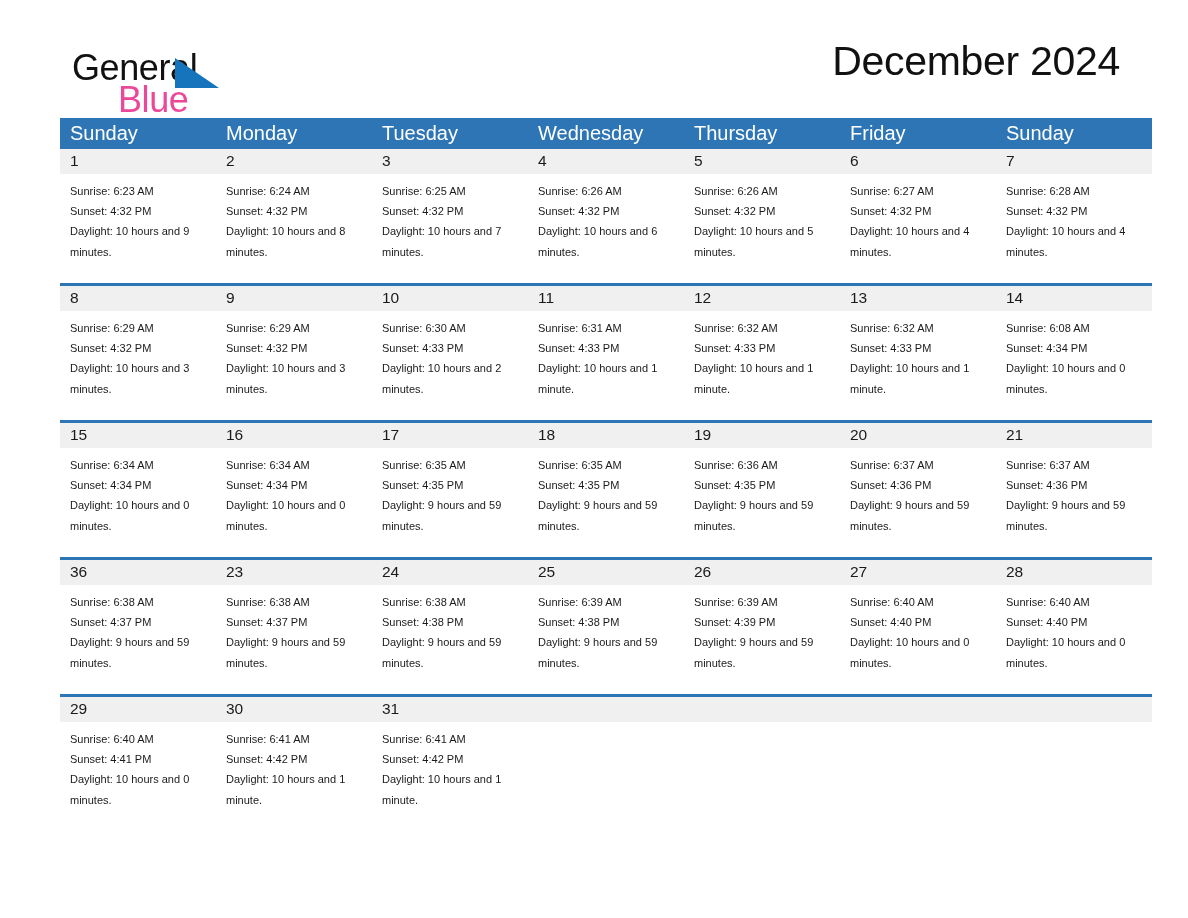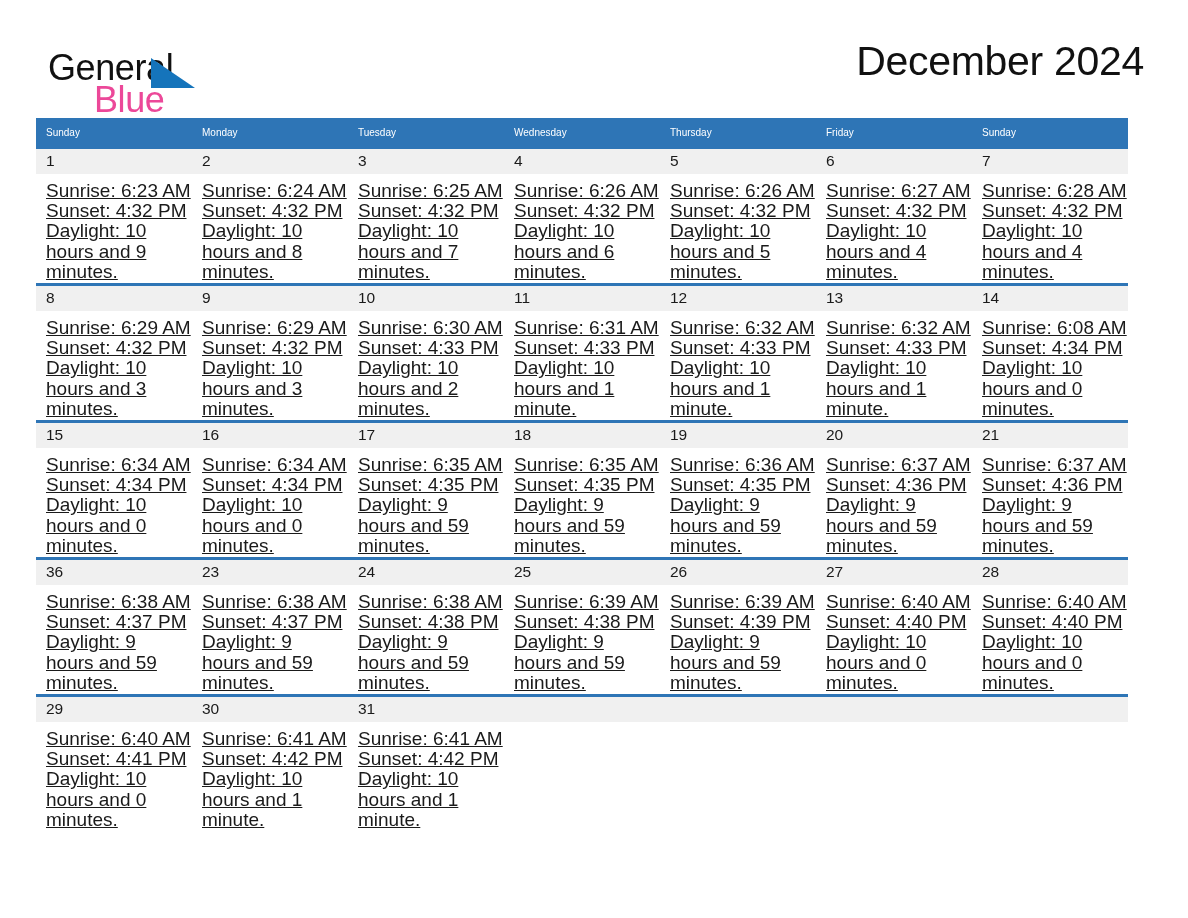--- a/index.html
+++ b/index.html
@@ -12,21 +12,21 @@
     height: 918px;
     font-family: "Liberation Sans", sans-serif;
     color: #1a1a1a;
     overflow: hidden;
   }
   .page {
     position: relative;
     width: 1188px;
     height: 918px;
     box-sizing: border-box;
-    padding: 0 36px;
+    padding: 0 60px;
   }
 
   
   .masthead {
     position: relative;
     height: 118px;
   }
   .logo {
     position: absolute;
     left: 12px;
@@ -90,21 +90,21 @@
     width: 1092px;
     border-collapse: collapse;
     table-layout: fixed;
   }
   .calendar col { width: 156px; }
 
   thead th {
     background: #2e75b6;
     color: #ffffff;
     text-align: left;
-    font-size: 10px;
+    font-size: 20px;
     font-weight: 400;
     padding: 7px 0 8px 10px;
     height: 16px;
     line-height: 16px;
   }
 
   tbody td {
     vertical-align: top;
     padding: 0;
     border-top: 3px solid #2e75b6;
@@ -117,24 +117,23 @@
     background: #f0f0f0;
     font-size: 15.5px;
     color: #1a1a1a;
     padding: 4px 0 5px 10px;
     line-height: 16px;
     height: 16px;
   }
   .daynum.empty { color: transparent; }
   .info {
     padding: 7px 10px 0 10px;
-    font-size: 19px;
+    font-size: 11px;
     line-height: 20.2px;
     color: #1a1a1a;
-    text-decoration: underline;
   }
   .info div { white-space: nowrap; }
   .info .wrap { white-space: normal; }
 </style>
 </head>
 <body>
 
 <div class="page">
 
   <div class="masthead">

